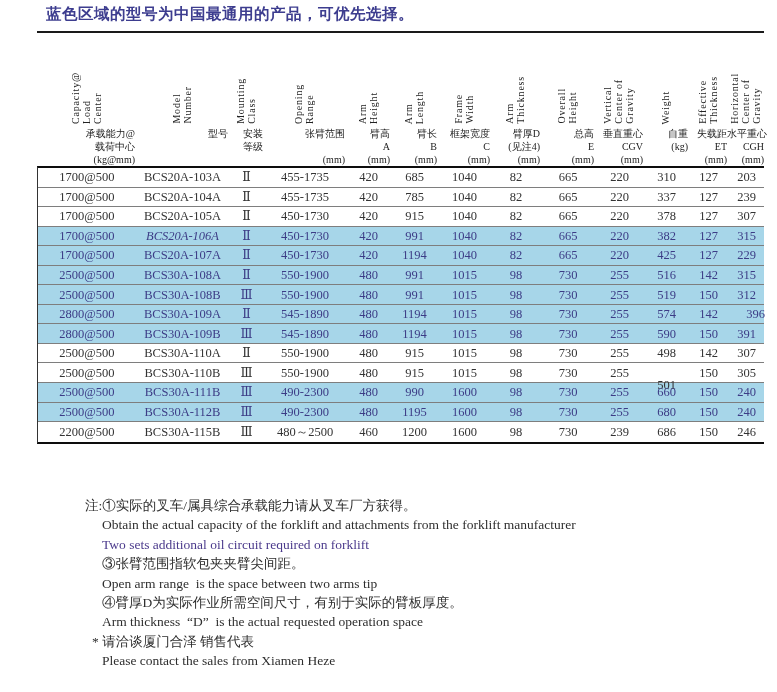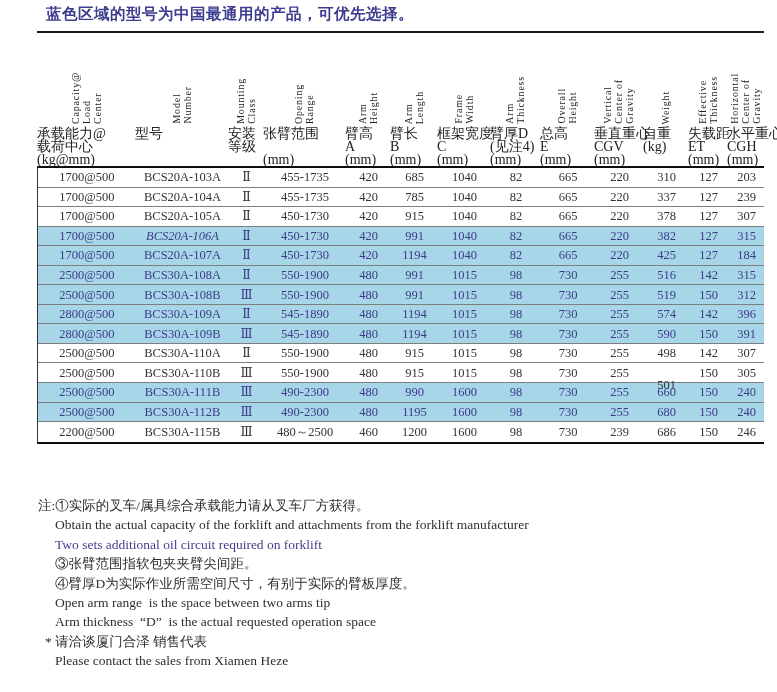--- a/index.html
+++ b/index.html
@@ -32,21 +32,21 @@
   .rot-wrap{
     height:91px;display:flex;justify-content:center;align-items:flex-end;
     padding-bottom:3px;overflow:visible;
   }
   .rot{
     writing-mode:vertical-rl;transform:rotate(180deg);
     font-size:10px;line-height:11px;letter-spacing:0.8px;
     white-space:pre-line;color:#222222;text-align:left;
   }
   .cn-line{
-    height:13px;line-height:13px;font-size:14px;text-align:left;
+    height:13px;line-height:13px;font-size:10px;text-align:right;
     white-space:nowrap;color:#222222;overflow:visible;
   }
   .tbody{
     border-top:2.5px solid #0d0d0d;
     border-bottom:2.5px solid #0d0d0d;
     border-left:1px solid #333333;
   }
   .row{
     display:flex;height:19.55px;box-sizing:border-box;
     border-bottom:1px solid var(--rule);
@@ -54,21 +54,21 @@
   }
   .row:last-child{border-bottom:none;}
   .row.hl{background:var(--hl-bg);color:var(--hl-text);}
   .cell{
     flex:0 0 auto;box-sizing:border-box;text-align:center;
     font-size:12.5px;line-height:18px;white-space:nowrap;overflow:visible;
   }
   .notes{position:absolute;left:38px;top:496px;width:710px;}
   .note-line{
     min-height:19.4px;line-height:19.4px;font-size:13.5px;
-    white-space:pre-wrap;color:#2e2e2e;
+    white-space:pre-wrap;color:#2e2e2e;margin-left:47px;
   }
   .note-line.ind1{padding-left:17px;}
   .note-line.ind2{padding-left:7px;}
   .note-line.purple{color:var(--purple);}
 </style>
 </head>
 <body>
 
 <div class="title">蓝色区域的型号为中国最通用的产品，可优先选择。</div>
 
@@ -261,21 +261,21 @@
         <div class="cell" style="width: 35px;">Ⅱ</div>
         <div class="cell" style="width: 82px;">450-1730</div>
         <div class="cell" style="width: 45px;">420</div>
         <div class="cell" style="width: 47px;">1194</div>
         <div class="cell" style="width: 53px;">1040</div>
         <div class="cell" style="width: 50px;">82</div>
         <div class="cell" style="width: 54px;">665</div>
         <div class="cell" style="width: 49px;">220</div>
         <div class="cell" style="width: 45px;">425</div>
         <div class="cell" style="width: 39px;">127</div>
-        <div class="cell" style="width: 37px;">184</div>
+        <div class="cell" style="width: 37px;">229</div>
       </div>
       <div class="row hl">
         <div class="cell" style="width: 98px;">2500@500</div>
         <div class="cell" style="width: 93px;">BCS30A-108A</div>
         <div class="cell" style="width: 35px;">Ⅱ</div>
         <div class="cell" style="width: 82px;">550-1900</div>
         <div class="cell" style="width: 45px;">480</div>
         <div class="cell" style="width: 47px;">991</div>
         <div class="cell" style="width: 53px;">1015</div>
         <div class="cell" style="width: 50px;">98</div>
@@ -306,21 +306,21 @@
         <div class="cell" style="width: 35px;">Ⅱ</div>
         <div class="cell" style="width: 82px;">545-1890</div>
         <div class="cell" style="width: 45px;">480</div>
         <div class="cell" style="width: 47px;">1194</div>
         <div class="cell" style="width: 53px;">1015</div>
         <div class="cell" style="width: 50px;">98</div>
         <div class="cell" style="width: 54px;">730</div>
         <div class="cell" style="width: 49px;">255</div>
         <div class="cell" style="width: 45px;">574</div>
         <div class="cell" style="width: 39px;">142</div>
-        <div class="cell" style="width: 37px;">396</div>
+        <div class="cell" style="width: 37px; text-align: right;">396</div>
       </div>
       <div class="row hl">
         <div class="cell" style="width: 98px;">2800@500</div>
         <div class="cell" style="width: 93px;">BCS30A-109B</div>
         <div class="cell" style="width: 35px;">Ⅲ</div>
         <div class="cell" style="width: 82px;">545-1890</div>
         <div class="cell" style="width: 45px;">480</div>
         <div class="cell" style="width: 47px;">1194</div>
         <div class="cell" style="width: 53px;">1015</div>
         <div class="cell" style="width: 50px;">98</div>
@@ -406,18 +406,18 @@
         <div class="cell" style="width: 37px;">246</div>
       </div>
     </div>
 </div>
 
 <div class="notes">
     <div class="note-line">注:①实际的叉车/属具综合承载能力请从叉车厂方获得。</div>
     <div class="note-line ind1">Obtain the actual capacity of the forklift and attachments from the forklift manufacturer</div>
     <div class="note-line ind1 purple">Two sets additional oil circuit required on forklift</div>
     <div class="note-line ind1">③张臂范围指软包夹夹臂尖间距。</div>
+    <div class="note-line ind1">Open arm range  is the space between two arms tip</div>
     <div class="note-line ind1">④臂厚D为实际作业所需空间尺寸，有别于实际的臂板厚度。</div>
-    <div class="note-line ind1">Open arm range  is the space between two arms tip</div>
     <div class="note-line ind1">Arm thickness  “D”  is the actual requested operation space</div>
     <div class="note-line ind2">* 请洽谈厦门合泽 销售代表</div>
     <div class="note-line ind1">Please contact the sales from Xiamen Heze</div>
   </div>
 
 </body></html>

